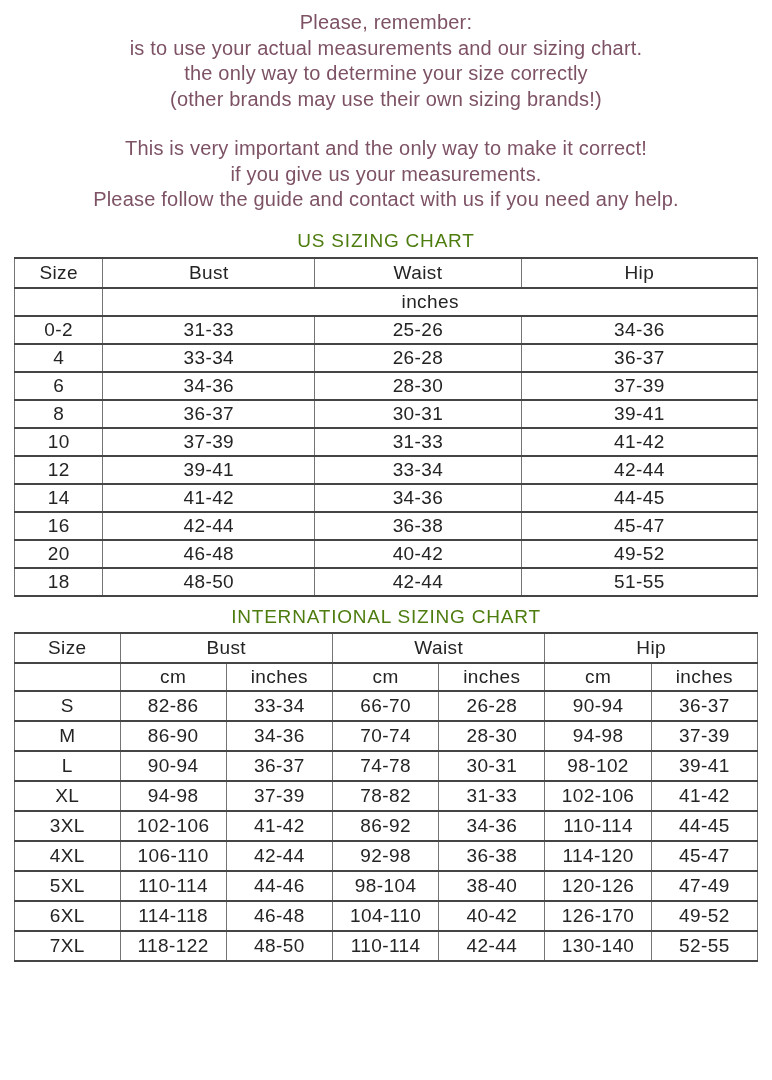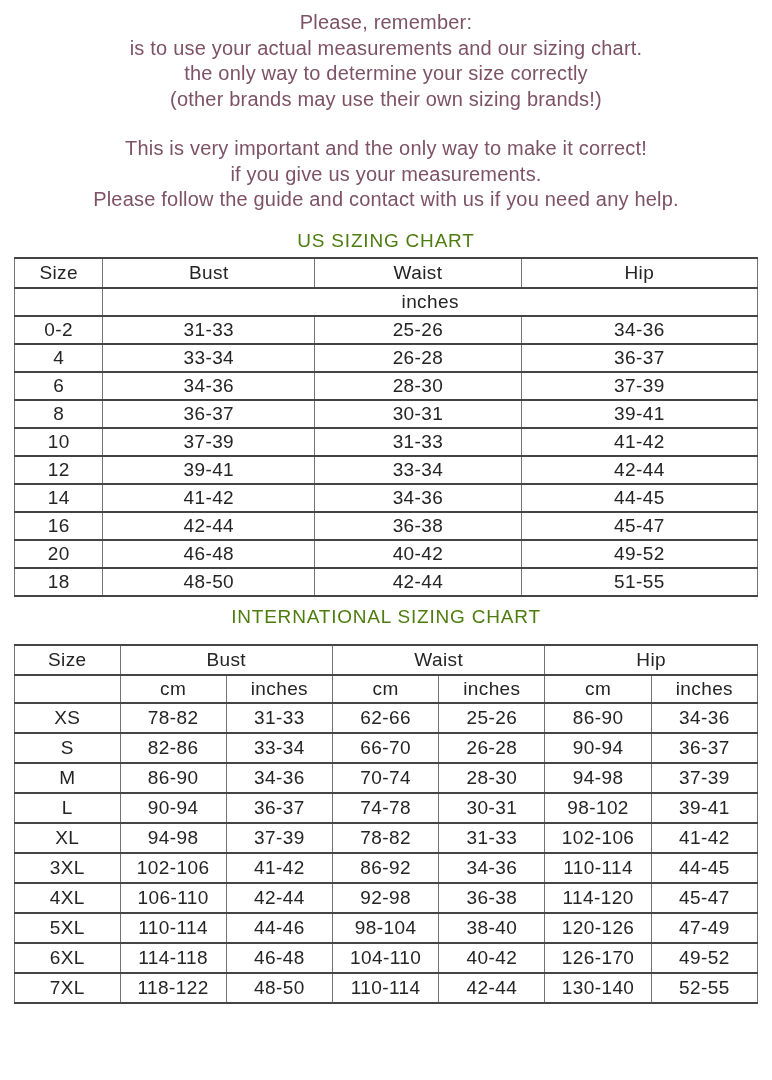--- a/index.html
+++ b/index.html
@@ -23,21 +23,21 @@
 
   
   .chart-title {
     text-align: center;
     font-size: 19px;
     letter-spacing: 0.8px;
     color: #4d7c0f;
     font-weight: 300;
   }
   .chart-title.us { margin-top: 17px; margin-bottom: 5px; }
-  .chart-title.intl { margin-top: 9px; margin-bottom: 16px; }
+  .chart-title.intl { margin-top: 9px; margin-bottom: 4px; }
 
   
   table {
     width: 100%;
     border-collapse: collapse;
     table-layout: fixed;
   }
   th, td {
     border-top: 2px solid #454545;
     border-bottom: 2px solid #454545;
@@ -198,29 +198,20 @@
         <td>cm</td>
         <td>inches</td>
         <td>cm</td>
         <td>inches</td>
         <td>cm</td>
         <td>inches</td>
       </tr>
     </thead>
     <tbody>
 
-        <tr>
-          <td>XS</td>
-          <td>78-82</td>
-          <td>31-33</td>
-          <td>62-66</td>
-          <td>25-26</td>
-          <td>86-90</td>
-          <td>34-36</td>
-        </tr>
 
         <tr>
           <td>S</td>
           <td>82-86</td>
           <td>33-34</td>
           <td>66-70</td>
           <td>26-28</td>
           <td>90-94</td>
           <td>36-37</td>
         </tr>

